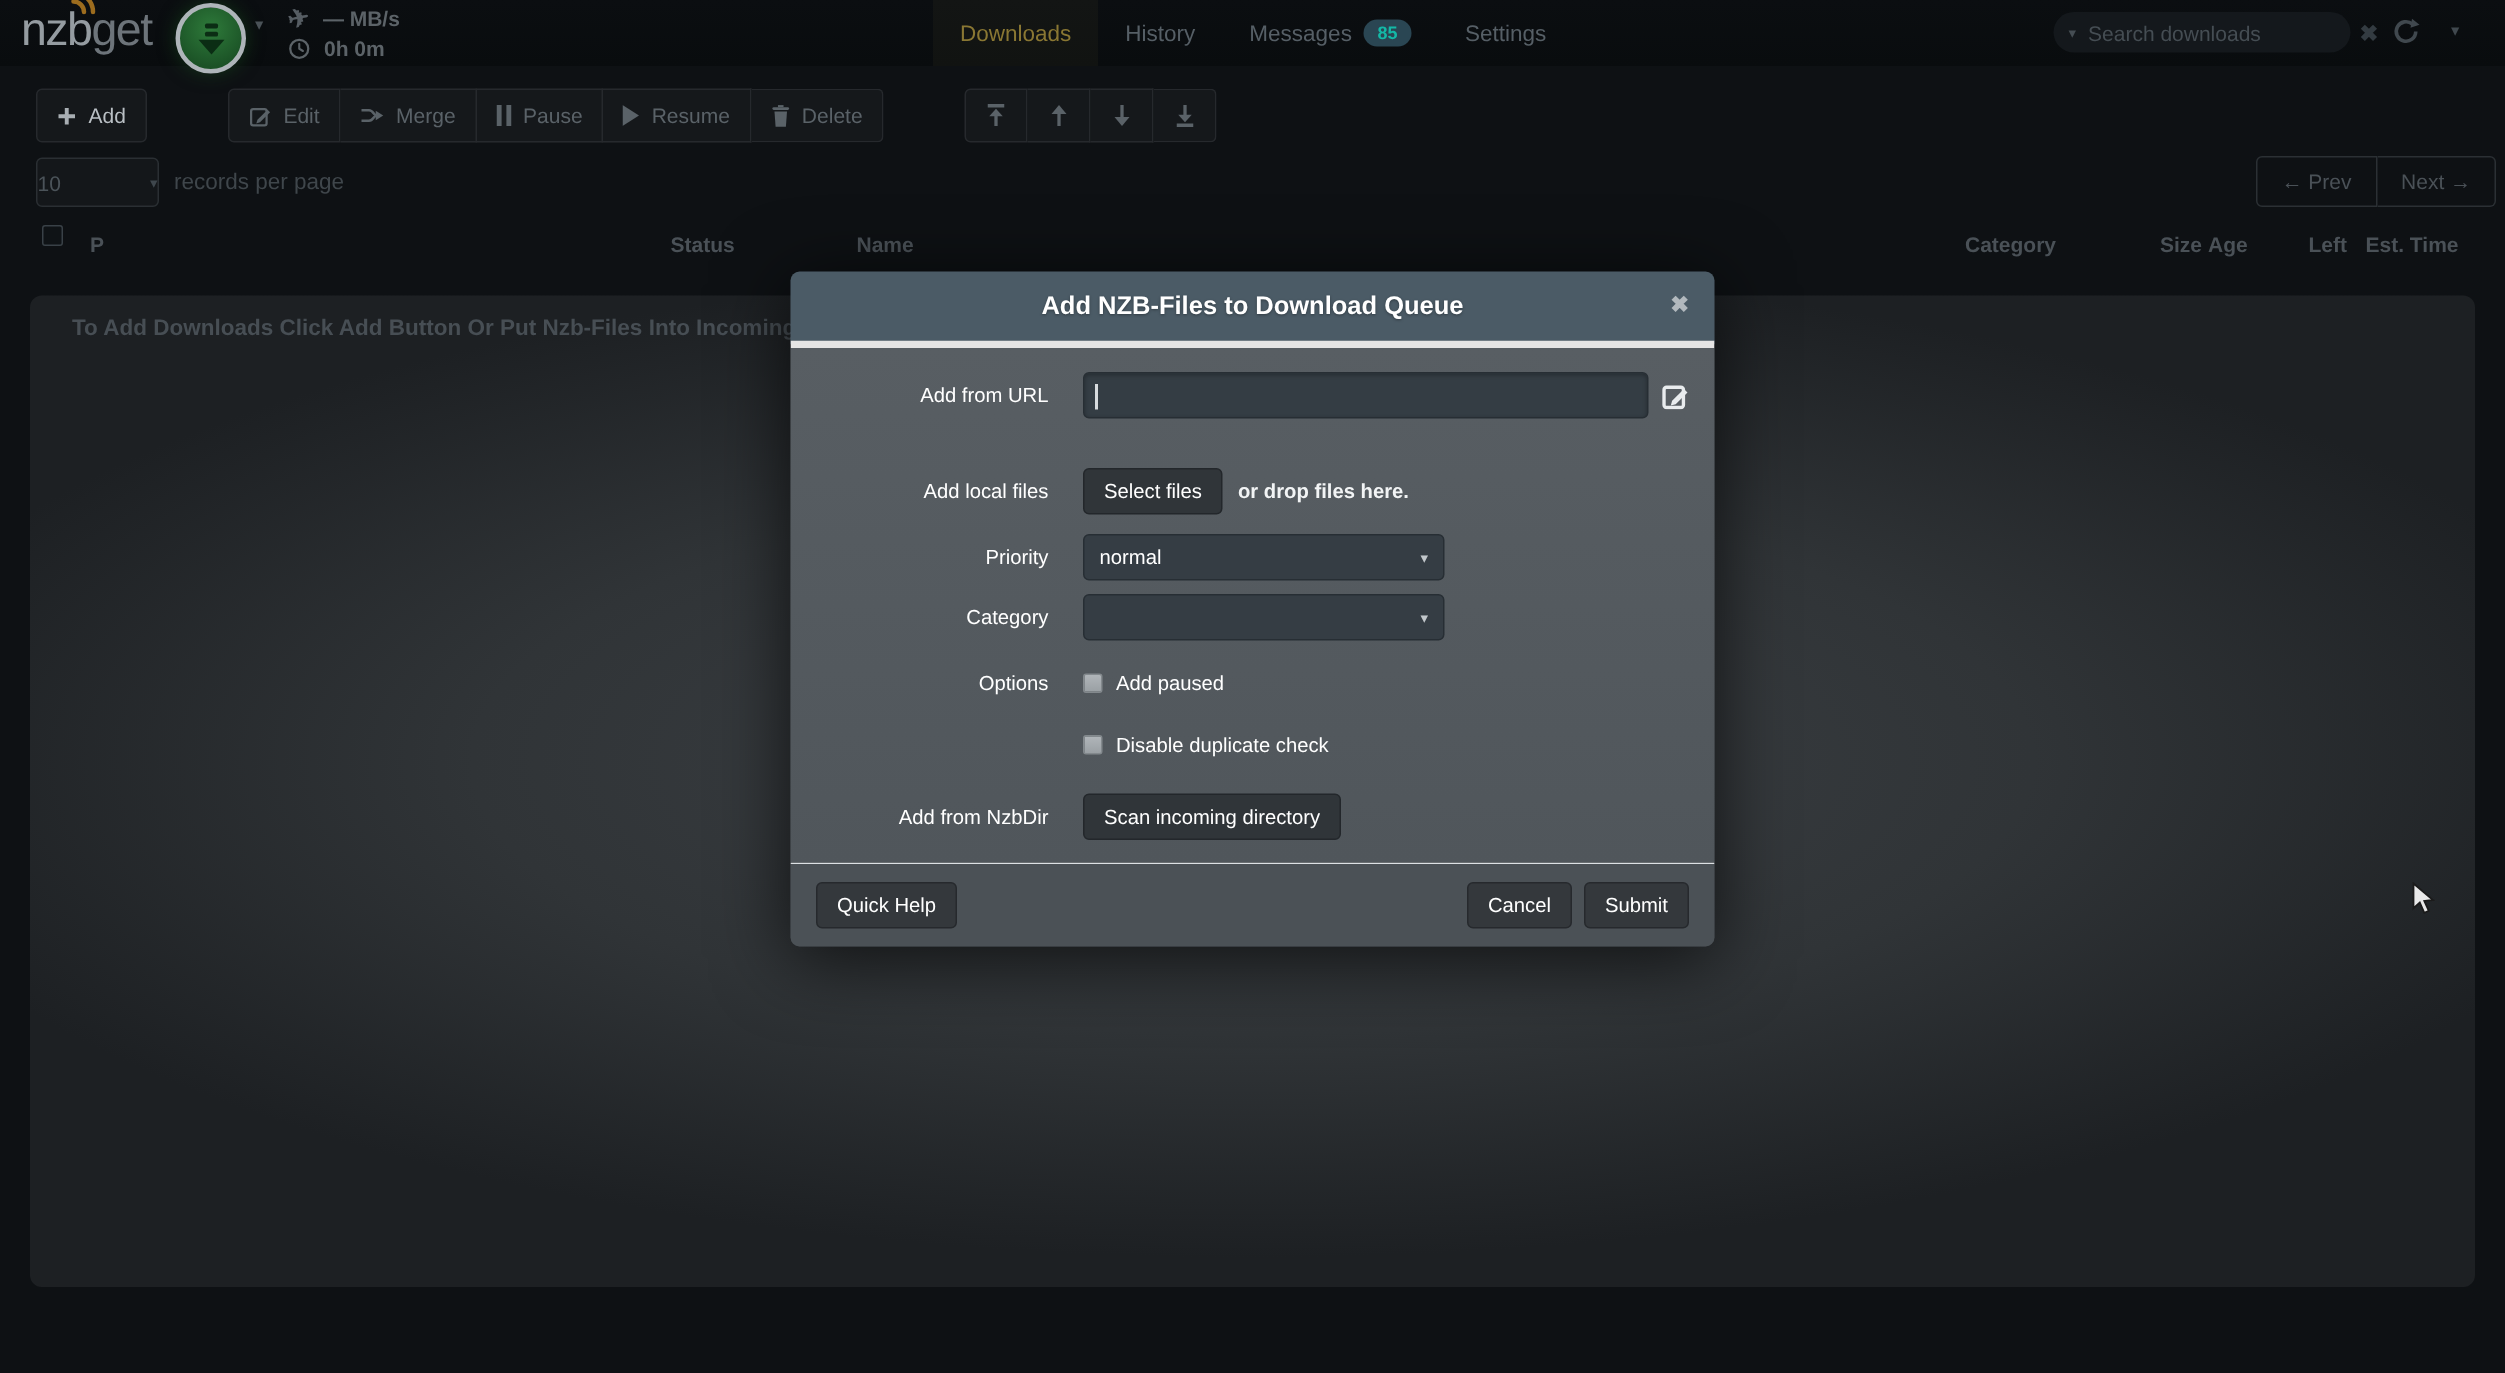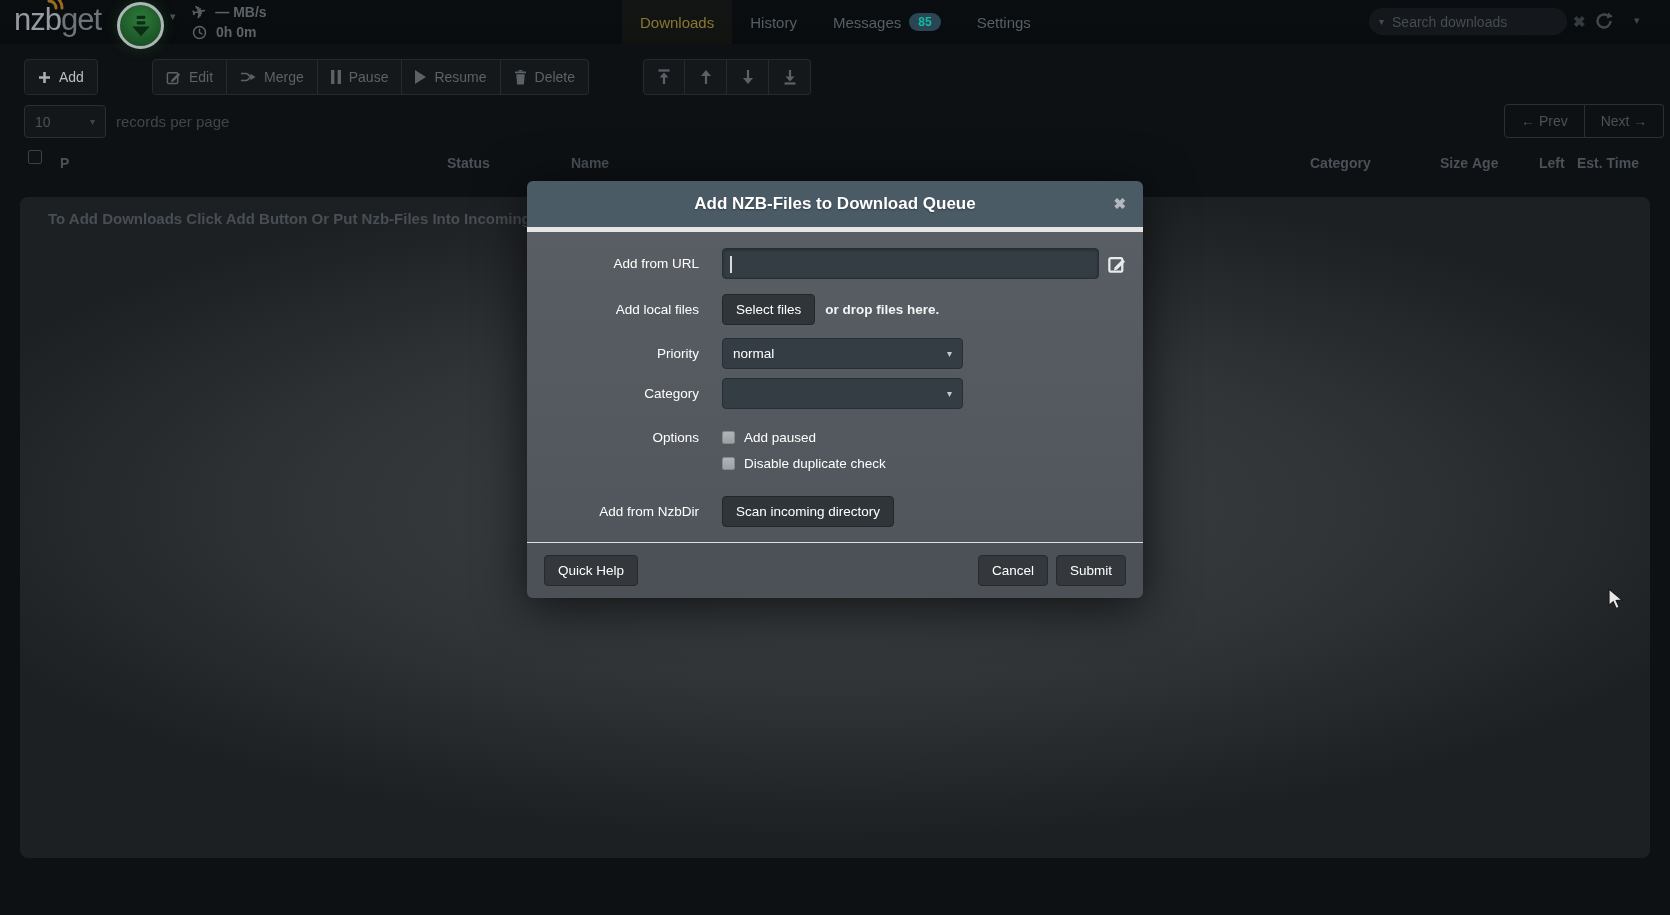--- a/index.html
+++ b/index.html
@@ -48,21 +48,21 @@
   .tbtn .ic { display:inline-flex; }
   .tbtn.bright { color:#b9bfc4; }
   .btn-group { display:flex;padding-left:44px; }
   .btn-group .tbtn { border-radius:0; border-left-width:0; }
   .btn-group .tbtn:first-child { border-radius:4px 0 0 4px; border-left-width:1px; }
   .btn-group .tbtn:last-child { border-radius:0 4px 4px 0; }
   .tbtn.iconly { width:42px; justify-content:center; padding:0; }
   
   .pselect { position:absolute; left:24px; top:105px; width:82px; height:33px;
     background:#14171a; border:1px solid #2a2f33; border-radius:4px; color:#4b5359;
-    font-size:14px; display:flex; align-items:center; padding:0 10px; cursor:pointer; }
+    font-size:14px; display:flex; align-items:center; padding:0 0; cursor:pointer; }
   .pselect .caret { margin-left:auto; font-size:10px; color:#3f474d; }
   .plabel { position:absolute; left:116px; top:113px; font-size:15px; color:#3f464b; }
   .pager { position:absolute; left:1504px; top:104px; display:flex; }
   .pgbtn { height:34px; padding:0 16px; display:flex; align-items:center; font-size:14px;
     color:#4a5157; background:transparent; border:1px solid #2b3034; cursor:pointer; }
   .pgbtn:first-child { border-radius:4px 0 0 4px; }
   .pgbtn:last-child { border-radius:0 4px 4px 0; border-left-width:0; }
   
   .th { position:absolute; top:155px; font-size:14px; font-weight:bold; color:#4a5157; }
   .hcheck { position:absolute; left:28px; top:150px; width:14px; height:14px;
@@ -101,21 +101,21 @@
   .mselect .caret { position:absolute; right:10px; font-size:10px; color:#c2c7cb; }
   .optrow { display:flex; align-items:center; height:17px; cursor:pointer; }
   .checkbox { width:13px; height:13px; background:linear-gradient(#b0b5b9,#9aa0a4);
     border:1px solid #83898d; border-radius:2px; margin-right:9px; }
   .optlabel { color:#fff; font-size:13.5px; }
   .modal-footer { background:#4b5156; border-top:1px solid #dde1e4; border-radius:0 0 6px 6px;
     height:56px; display:flex; align-items:center; padding:0 17px; }
   .modal-footer .spacer { flex:1; }
   .modal-footer .mbtn { background:#34383c; border-color:#26292d; }
   .modal-footer .mbtn + .mbtn { margin-left:8px; }
-  .mb15{margin-bottom:15px}.mb26{margin-bottom:13px}.mb9{margin-bottom:9px}
+  .mb15{margin-bottom:33px}.mb26{margin-bottom:13px}.mb9{margin-bottom:9px}
   .mb20{margin-bottom:20px}.mb24{margin-bottom:24px}
   
   .mouse { position:absolute; left:1608px; top:588px; z-index:9; }
 </style>
 </head>
 <body>
 
 <div class="navbar">
   <div class="logo"><span class="p1">nzb</span><span class="p2">get</span></div>
   <svg class="logo-arcs" width="24" height="20" viewBox="0 0 24 20">
@@ -325,21 +325,21 @@
       <div class="form-label">Category</div>
       <div class="form-field">
         <div class="mselect">
           <span></span>
           <span class="caret">▾</span>
         </div>
       </div>
     </div>
     <div class="form-row mb24">
       <div class="form-label" style="line-height:17px">Options</div>
-      <div class="form-field" style="flex-direction:column; align-items:flex-start; gap:9px;">
+      <div class="form-field" style="flex-direction:column; align-items:flex-start; gap:24px;">
         <div class="optrow">
           <span class="checkbox"></span>
           <span class="optlabel">Add paused</span>
         </div>
         <div class="optrow">
           <span class="checkbox"></span>
           <span class="optlabel">Disable duplicate check</span>
         </div>
       </div>
     </div>

